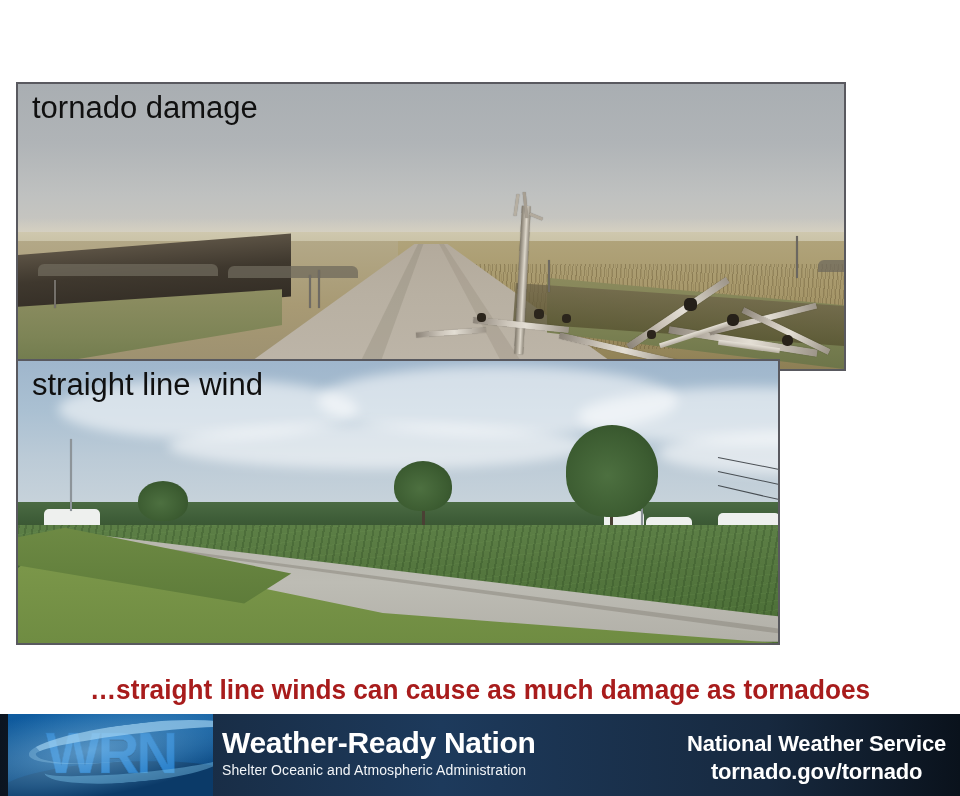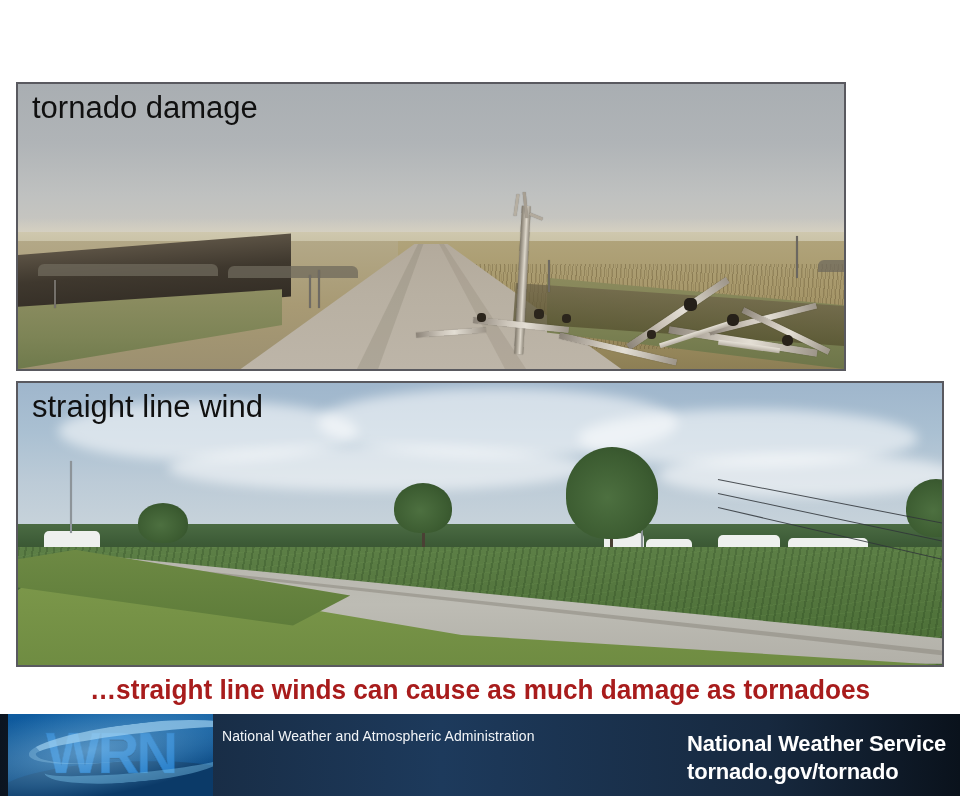--- a/index.html
+++ b/index.html
@@ -47,22 +47,22 @@
     position:absolute;
     border:2px solid #59595f;
     overflow:hidden;
     background:#9aa0a6;
   }
   #photo-tornado {
     left:16px; top:82px;
     width:830px; height:289px;
   }
   #photo-wind {
-    left:16px; top:381px;
-    width:928px; height:286px;
+    left:16px; top:359px;
+    width:764px; height:286px;
   }
 
   .scene { position:absolute; inset:0; }
 
   .caption {
     position:absolute;
     left:14px; top:5px;
     font-size:31px;
     color:#101010;
     line-height:38px;
@@ -354,21 +354,21 @@
   }
   .footer-brand .sub {
     font-size:14px;
     color:#f2f5f8;
     line-height:20px;
     letter-spacing:0.1px;
   }
   .footer-right {
     position:absolute;
     right:14px; top:16px;
-    text-align:left;
+    text-align:center;
   }
   .footer-right .l1, .footer-right .l2 {
     font-size:22px;
     font-weight:bold;
     color:#ffffff;
     line-height:28px;
     letter-spacing:-0.2px;
   }
 </style>
 </head>
@@ -481,21 +481,22 @@
   <div class="footer">
     <div class="wrn-logo">
       <div class="wrn-wave"></div>
       <div class="wrn-text">WRN</div>
       <div class="wrn-swoosh-a"></div>
       <div class="wrn-swoosh-b"></div>
       <div class="wrn-swoosh-c"></div>
     </div>
 
     <div class="footer-brand">
-      <div class="sub">National Weather and Atmospheric Administration</div>
+      <div class="main">Weather-Ready Nation</div>
+      <div class="sub">Shelter Oceanic and Atmospheric Administration</div>
     </div>
 
     <div class="footer-right">
       <div class="l1">National Weather Service</div>
       <div class="l2">tornado.gov/tornado</div>
     </div>
   </div>
 
 </div>
 

